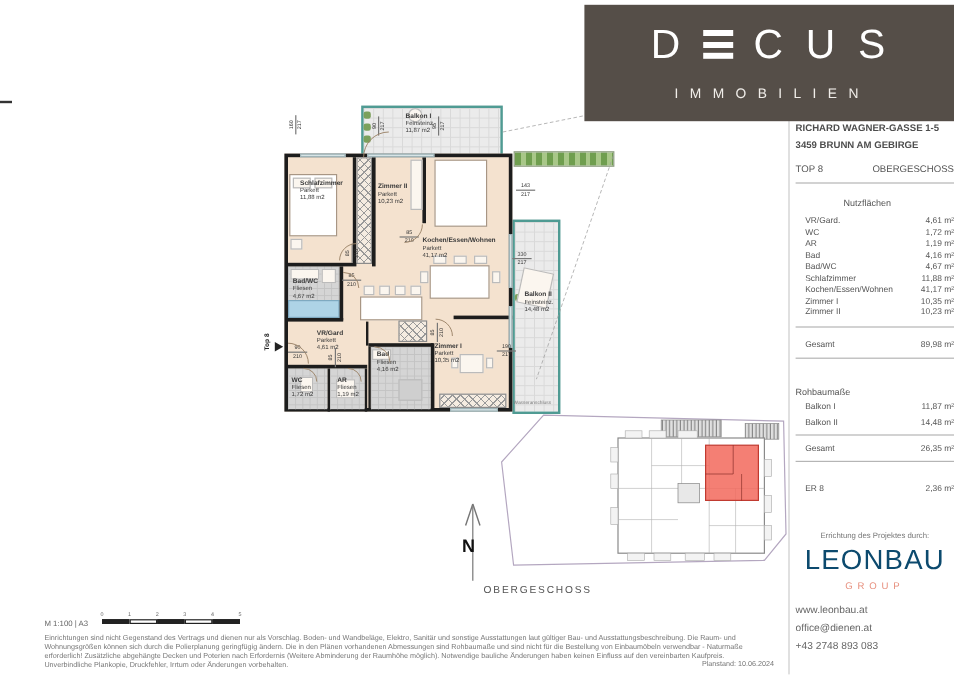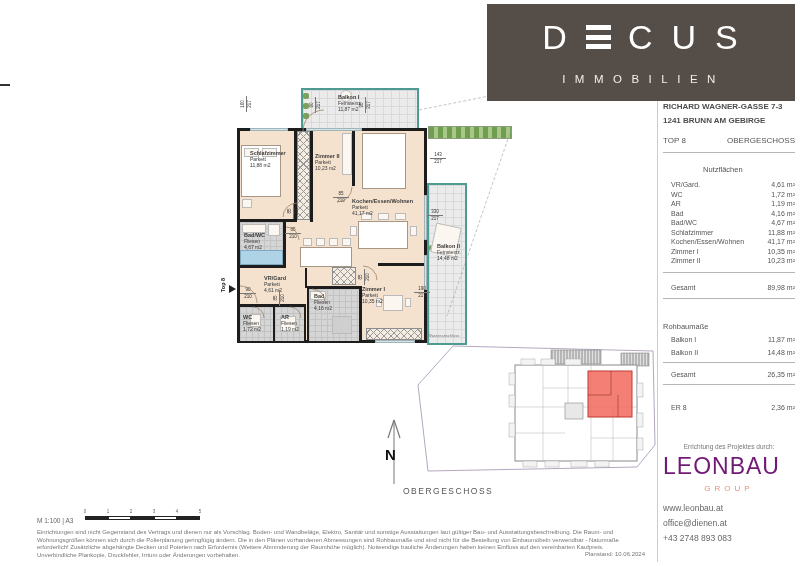--- a/index.html
+++ b/index.html
@@ -49,21 +49,21 @@
   #scaletxt{left:37px;top:517px;font-size:6.5px;color:#666;}
   .seg{position:absolute;top:516px;height:4px;width:23px;border:1px solid #222;box-sizing:border-box;}
   .tick{position:absolute;top:509px;font-size:4.5px;color:#666;width:8px;text-align:center;}
   .discl{position:absolute;left:37px;width:610px;font-size:6px;line-height:7.5px;color:#777;}
   #planstand{left:450px;top:551px;width:195px;text-align:right;font-size:6px;color:#777;}
   #trim{left:0;top:84px;width:10px;height:2px;background:#333;}
   
   #mmlabel{left:403px;top:486px;font-size:8.5px;letter-spacing:1.5px;color:#555;}
   
   #b-head{left:663px;top:443px;width:132px;text-align:center;font-size:6.5px;color:#777;}
-  #b-name{left:663px;top:453px;width:132px;font-size:23px;letter-spacing:1px;color:#701a75;font-weight:400;}
+  #b-name{left:663px;top:453px;width:132px;text-align:center;font-size:23px;letter-spacing:1px;color:#0c4a6e;font-weight:400;}
   #b-group{left:663px;top:484px;width:132px;text-align:center;font-size:8px;letter-spacing:4px;color:#e78f7d;}
   .b-contact{position:absolute;left:663px;width:132px;text-align:left;font-size:8.5px;color:#666;}
   svg{display:block;}
 </style>
 </head>
 <body>
 
 <div id="page">
 
   <div class="abs" id="trim"></div>
@@ -79,22 +79,22 @@
       <span>C</span>
       <span>U</span>
       <span>S</span>
     </div>
     <div id="brandsub">IMMOBILIEN</div>
   </div>
 
   <div class="abs" id="vdiv"></div>
 
   <div class="abs" id="sidebar">
-    <div class="abs addr" style="top:102px;left:0;">RICHARD WAGNER-GASSE 7-3</div>
-    <div class="abs addr" style="top:116px;left:0;">1241 BRUNN AM GEBIRGE</div>
+    <div class="abs addr" style="top:102px;left:0;">RICHARD WAGNER-GASSE 1-5</div>
+    <div class="abs addr" style="top:116px;left:0;">3459 BRUNN AM GEBIRGE</div>
     <div class="srow" style="top:136px;font-size:8px;">
       <span>TOP 8</span>
       <span>OBERGESCHOSS</span>
     </div>
     <div class="hr" style="top:152px;"></div>
 
     <div class="abs sec" style="top:165px;padding-left:40px;">Nutzflächen</div>
     <div class="srow" style="top:181px;">
         <span class="lab">VR/Gard.</span>
         <span>4,61 m²</span>

